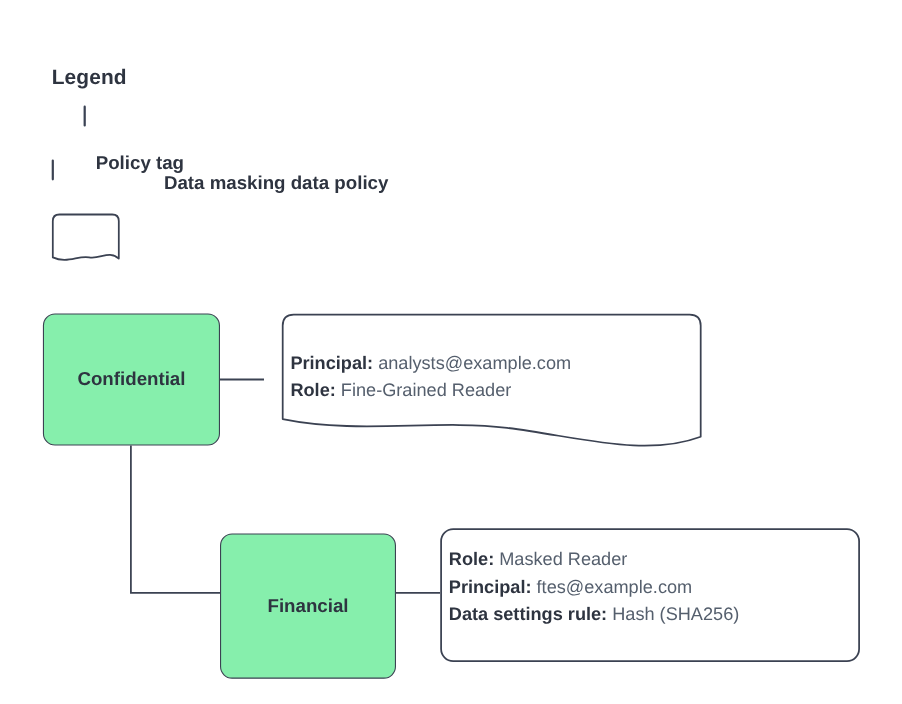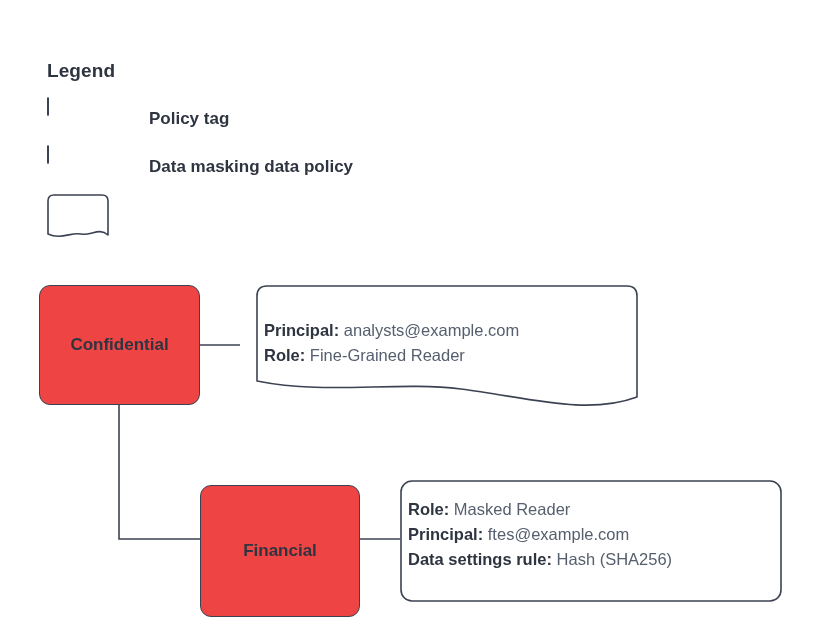--- a/index.html
+++ b/index.html
@@ -35,21 +35,21 @@
     white-space: nowrap;
   }
 
   .legend-row {
     position: absolute;
     left: 47px;
     height: 44px;
     display: flex;
     align-items: center;
   }
-  .legend-row.r1 { top: 97px; }
+  .legend-row.r1 { top: 97px; flex-direction: column; }
   .legend-row.r2 { top: 145px; }
   .legend-row.r3 { top: 193px; }
 
   .swatch {
     width: 62px;
     height: 42px;
     position: relative;
     flex: none;
   }
   .swatch-rect {
@@ -69,21 +69,21 @@
     font-size: 17px;
     font-weight: bold;
     color: #2e3440;
     white-space: nowrap;
   }
 
   
   .node {
     position: absolute;
     box-sizing: border-box;
-    background: #ef4444;
+    background: #86efac;
     border: 1.6px solid #3b4252;
     border-radius: 11px;
     display: flex;
     align-items: center;
     justify-content: center;
     font-size: 17px;
     font-weight: bold;
     color: #2e3440;
   }
   #node-confidential {

